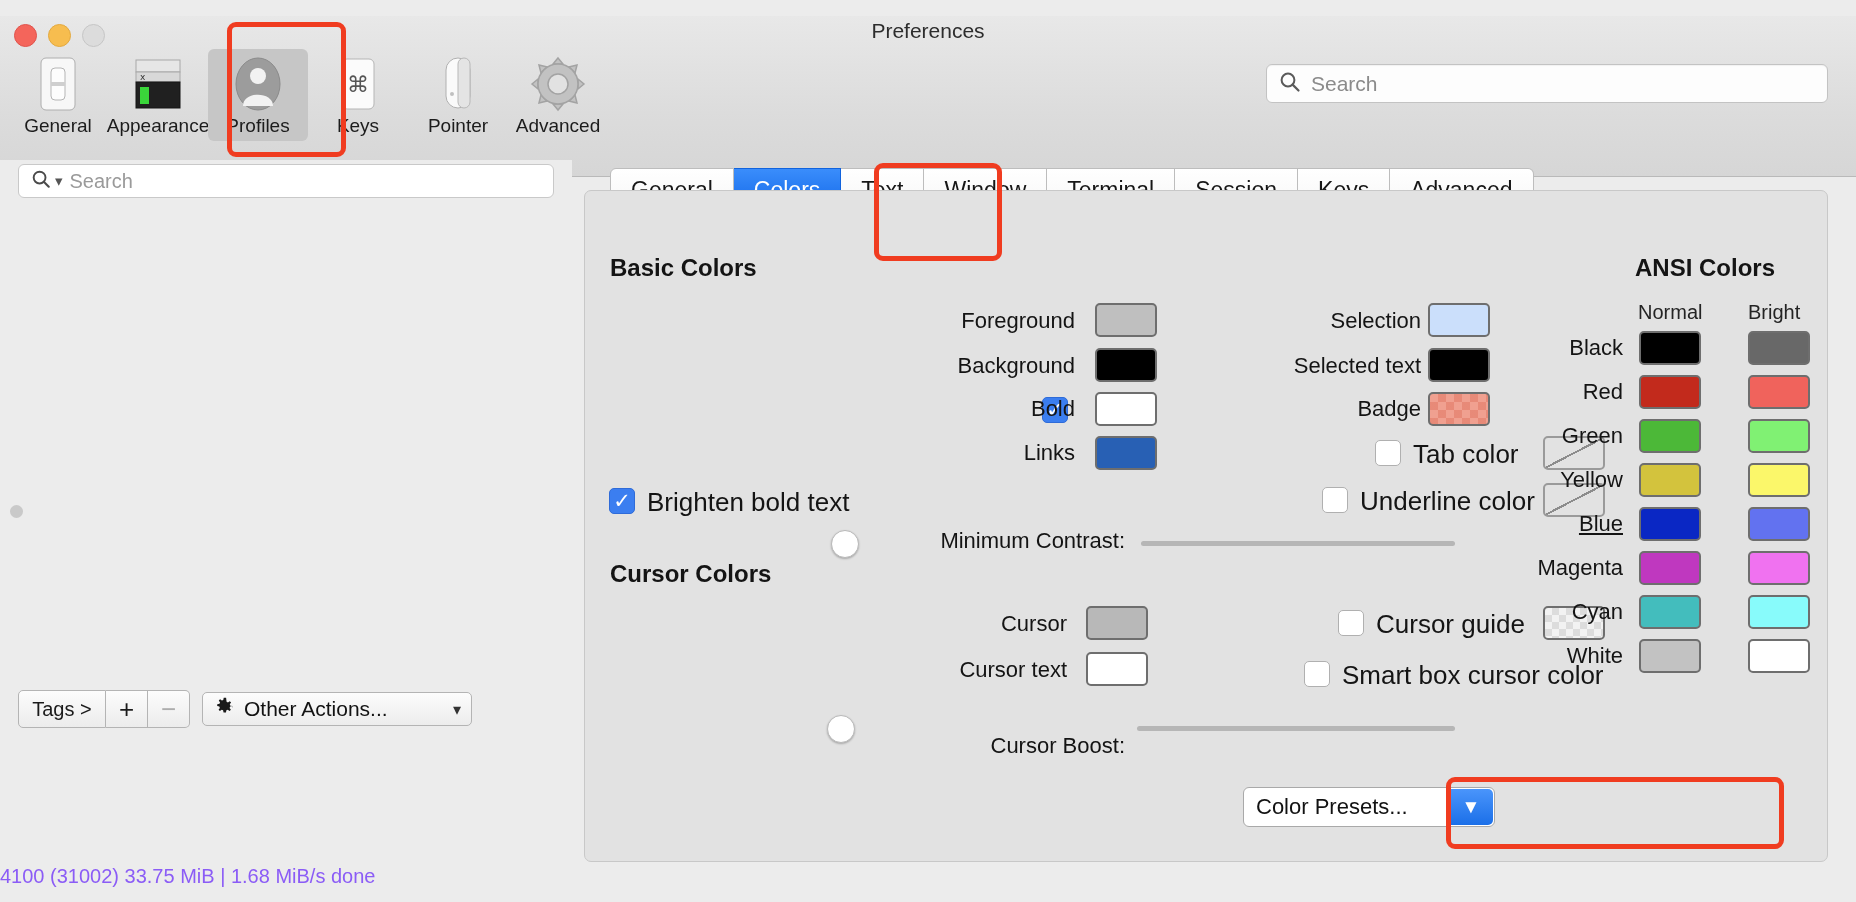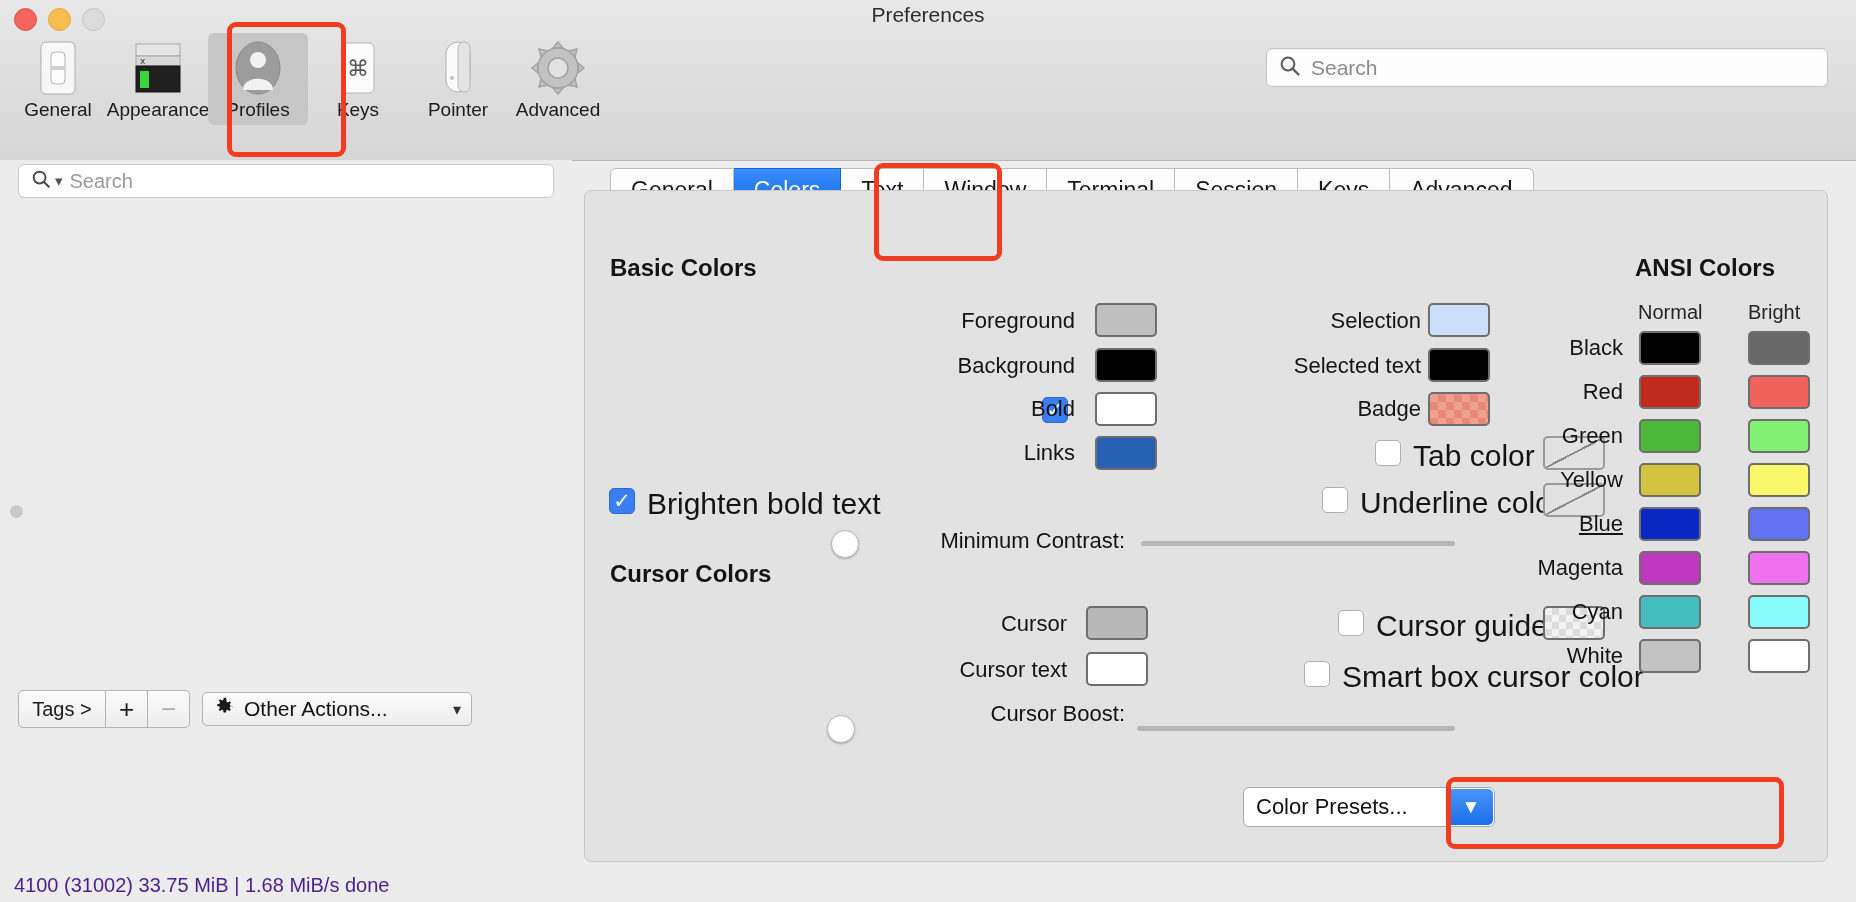--- a/index.html
+++ b/index.html
@@ -8,21 +8,21 @@
   body {
     width: 1856px; height: 902px;
     font-family: "Liberation Sans", sans-serif;
     background: #ececec;
     overflow: hidden;
     position: relative;
     -webkit-font-smoothing: antialiased;
   }
   
   .titlebar {
-    position: absolute; left: 0; top: 0; width: 1856px; height: 160px;
+    position: absolute; left: 0; top: 16px; width: 1856px; height: 160px;
     background: linear-gradient(180deg,#e8e8e8 0%, #dcdcdc 60%, #d6d6d6 100%);
     border-bottom: 1px solid #b9b9b9;
   }
   .traffic { position: absolute; left: 14px; top: 8px; display: flex; gap: 11px; }
   .dot { width: 21px; height: 21px; border-radius: 50%; }
   .dot.red    { background: #f4655b; border: 1px solid #e0534c; }
   .dot.yellow { background: #f7bd4f; border: 1px solid #e3a93f; }
   .dot.gray   { background: #dcdcdc; border: 1px solid #c6c6c6; }
   .win-title {
     position: absolute; left: 0; top: 3px; width: 1856px;
@@ -89,23 +89,23 @@
   .other-actions {
     margin-left: 12px; width: 270px; height: 32px;
     border: 1px solid #b4b4b4; border-radius: 5px; box-sizing: border-box;
     background: linear-gradient(180deg,#fcfcfc,#ececec);
     display: flex; align-items: center; padding: 16px 10px; gap: 9px;
     font-size: 21px; color: #121212;
   }
   .oa-chev { margin-left: auto; font-size: 16px; color: #333; }
 
   .bottom-strip {
-    position: absolute; left: 0; bottom: 0; width: 572px; height: 28px;
-    overflow: hidden; color: #4c1d95; font-size: 20px;
-    white-space: nowrap; padding-left: 14px; box-sizing: border-box;
+    position: absolute; left: 0; bottom: 9px; width: 572px; height: 28px;
+    overflow: hidden; color: #8b5cf6; font-size: 20px;
+    white-space: nowrap; box-sizing: border-box;
   }
 
   
   .right-pane { position: absolute; left: 572px; top: 160px; width: 1284px; height: 742px; }
   .tabbar {
     position: absolute; left: 38px; top: 8px; display: flex; height: 44px;
   }
   .tab {
     height: 44px; padding: 0 20px; display: flex; align-items: center; justify-content: center;
     background: linear-gradient(180deg,#ffffff,#f6f6f6);
@@ -152,21 +152,21 @@
     position: absolute; width: 26px; height: 26px; border-radius: 5px;
     border: 1px solid #b0b0b0; background: #fff; box-sizing: border-box;
   }
   .cbx.on {
     background: #3b7ef0; border-color: #2f6bd8;
     display: flex; align-items: center; justify-content: center;
   }
   .cbx.on::after {
     content: "✓"; color: #fff; font-size: 21px; line-height: 1; margin-top: -2px;
   }
-  .cb-label { position: absolute; font-size: 30px; color: #141414; }
+  .cb-label { position: absolute; font-size: 26px; color: #141414; }
 
   .slider { position: absolute; height: 5px; background: #b6b6b6; border-radius: 3px; }
   .knob {
     position: absolute; width: 26px; height: 26px; border-radius: 50%;
     background: #fff; border: 1px solid #b9b9b9;
     box-shadow: 0 1px 2px rgba(0,0,0,.25);
   }
 
   
   .ansi-col-head { position: absolute; font-size: 20px; color: #242424; }
@@ -387,21 +387,21 @@
     <div class="row-label" style="left:0px;top:466px;width:482px;">Cursor text</div>
     <div class="swatch" style="left:501px;top:461px;background:#ffffff;"></div>
 
     <div class="cbx" style="left:753px;top:419px;"></div>
     <div class="cb-label" style="left:791px;top:418px;text-align:center;">Cursor guide</div>
     <div class="swatch checker-clear" style="left:958px;top:415px;"></div>
 
     <div class="cbx" style="left:719px;top:470px;"></div>
     <div class="cb-label" style="left:757px;top:469px;">Smart box cursor color</div>
 
-    <div class="row-label" style="left:0px;top:510px;width:540px;">Cursor Boost:</div>
+    <div class="row-label" style="left:0px;top:542px;width:540px;">Cursor Boost:</div>
     <div class="slider" style="left:552px;top:535px;width:318px;"></div>
     <div class="knob" style="left:242px;top:524px;"></div>
 
     <div class="sec-title" style="left:1050px;top:63px;">ANSI Colors</div>
     <div class="ansi-col-head" style="left:1053px;top:110px;">Normal</div>
     <div class="ansi-col-head" style="left:1163px;top:110px;">Bright</div>
 
     <div class="ansi-label" style="left:908px;top:144px;">Black</div>
     <div class="swatch" style="left:1054px;top:140px;background:#000000;"></div>
     <div class="swatch" style="left:1163px;top:140px;background:#686868;"></div>

